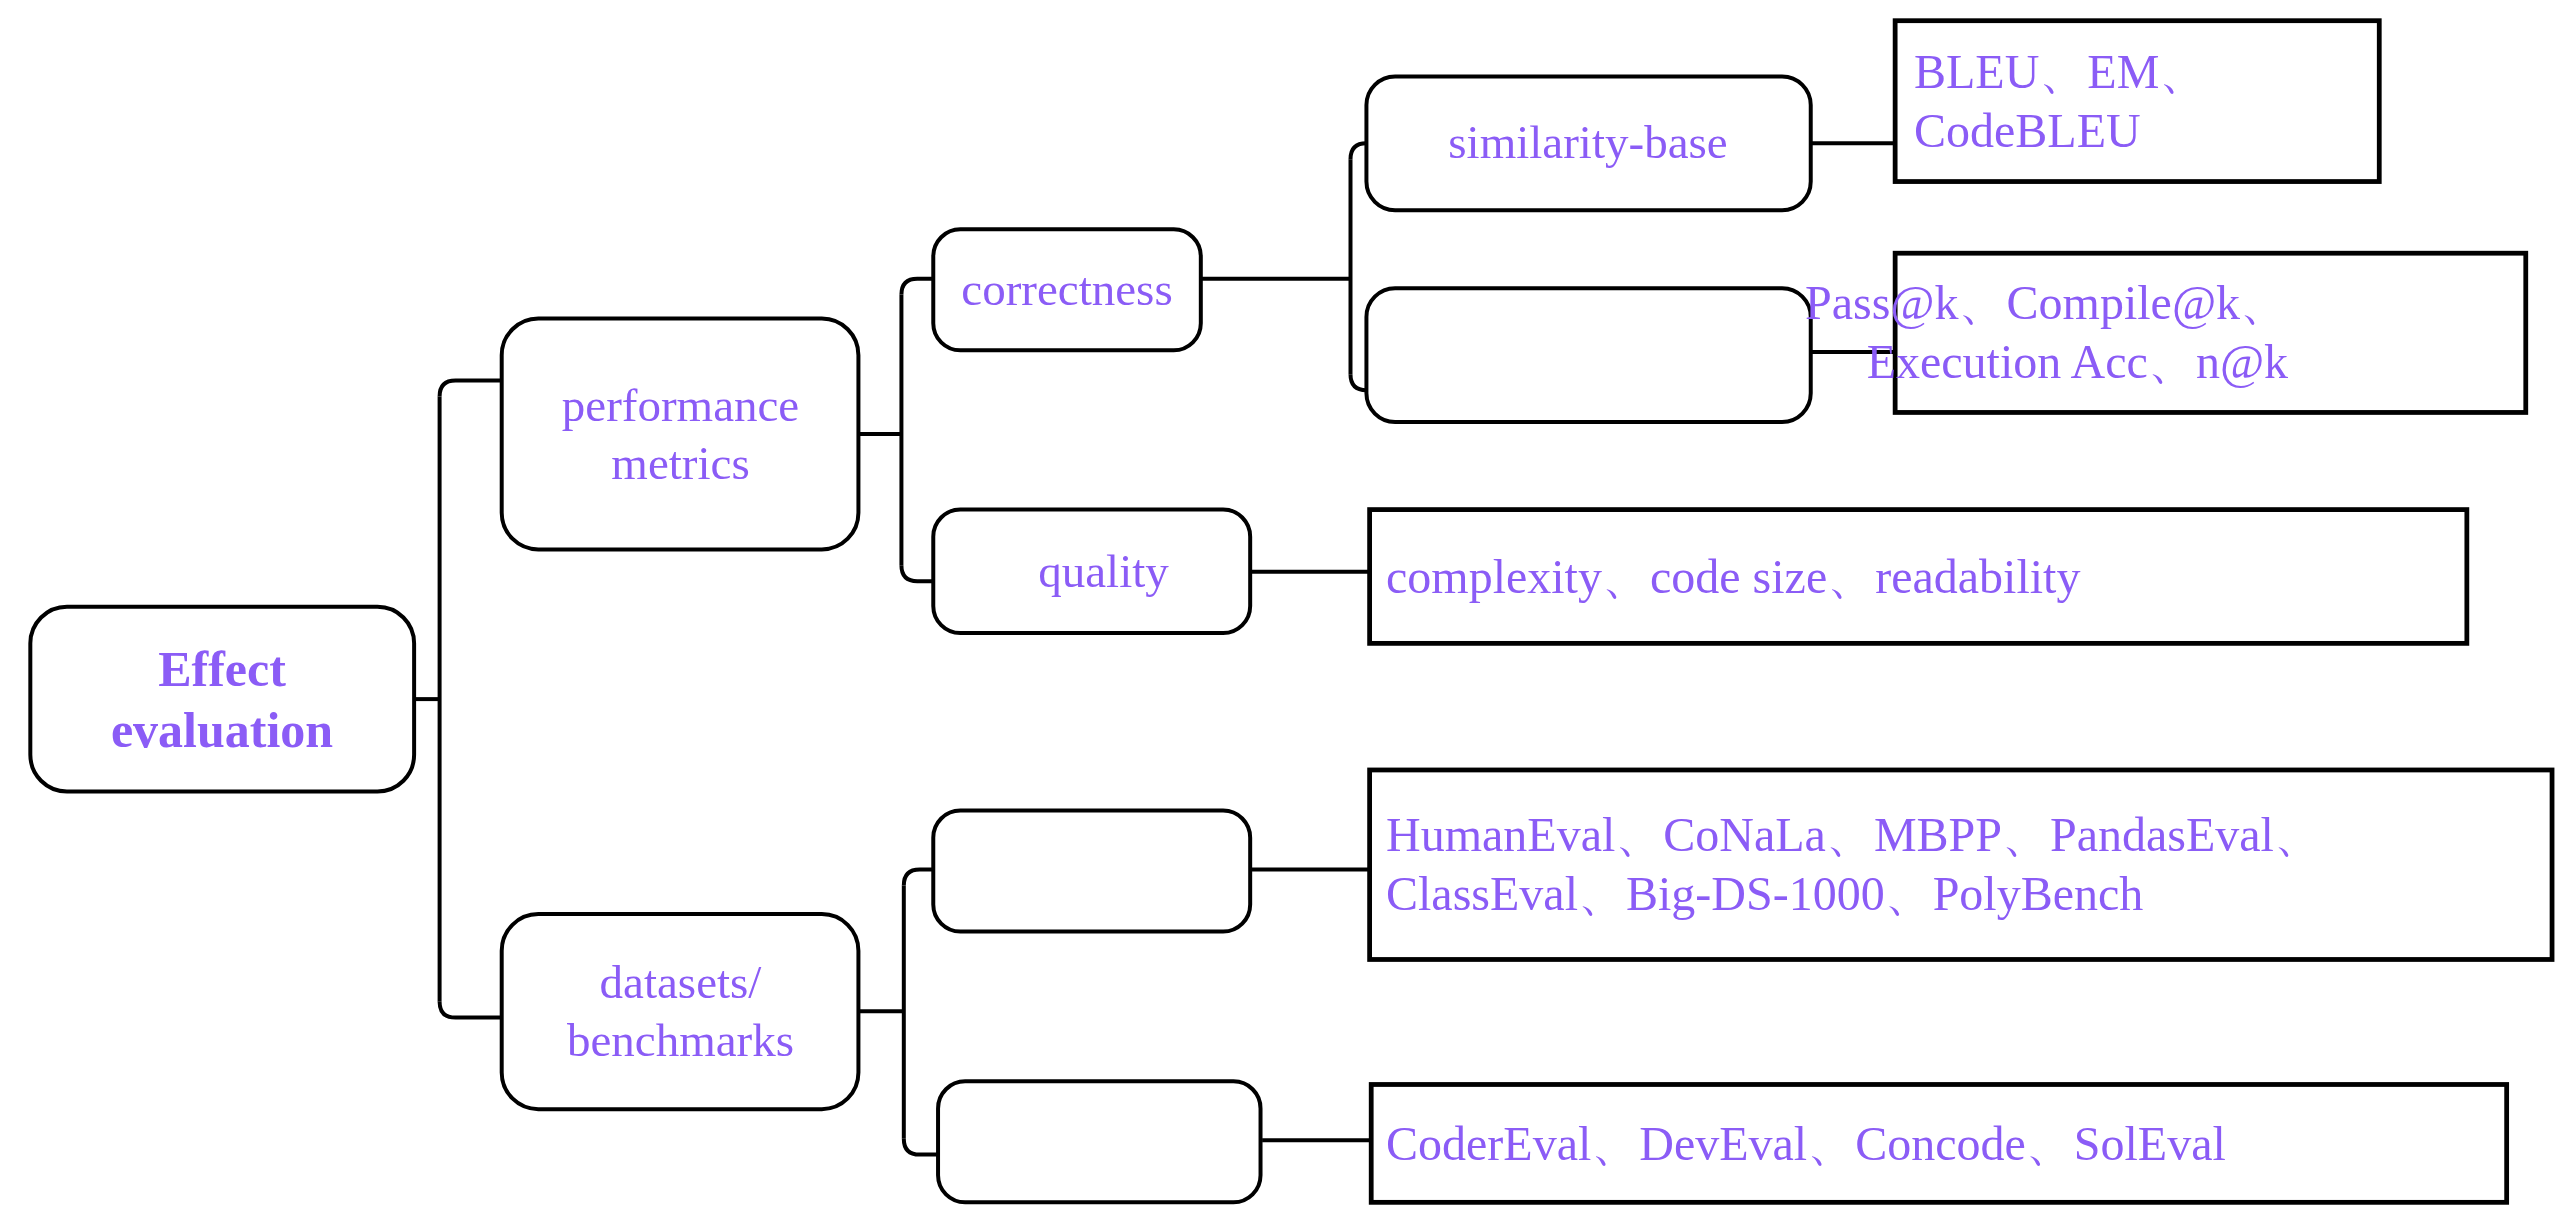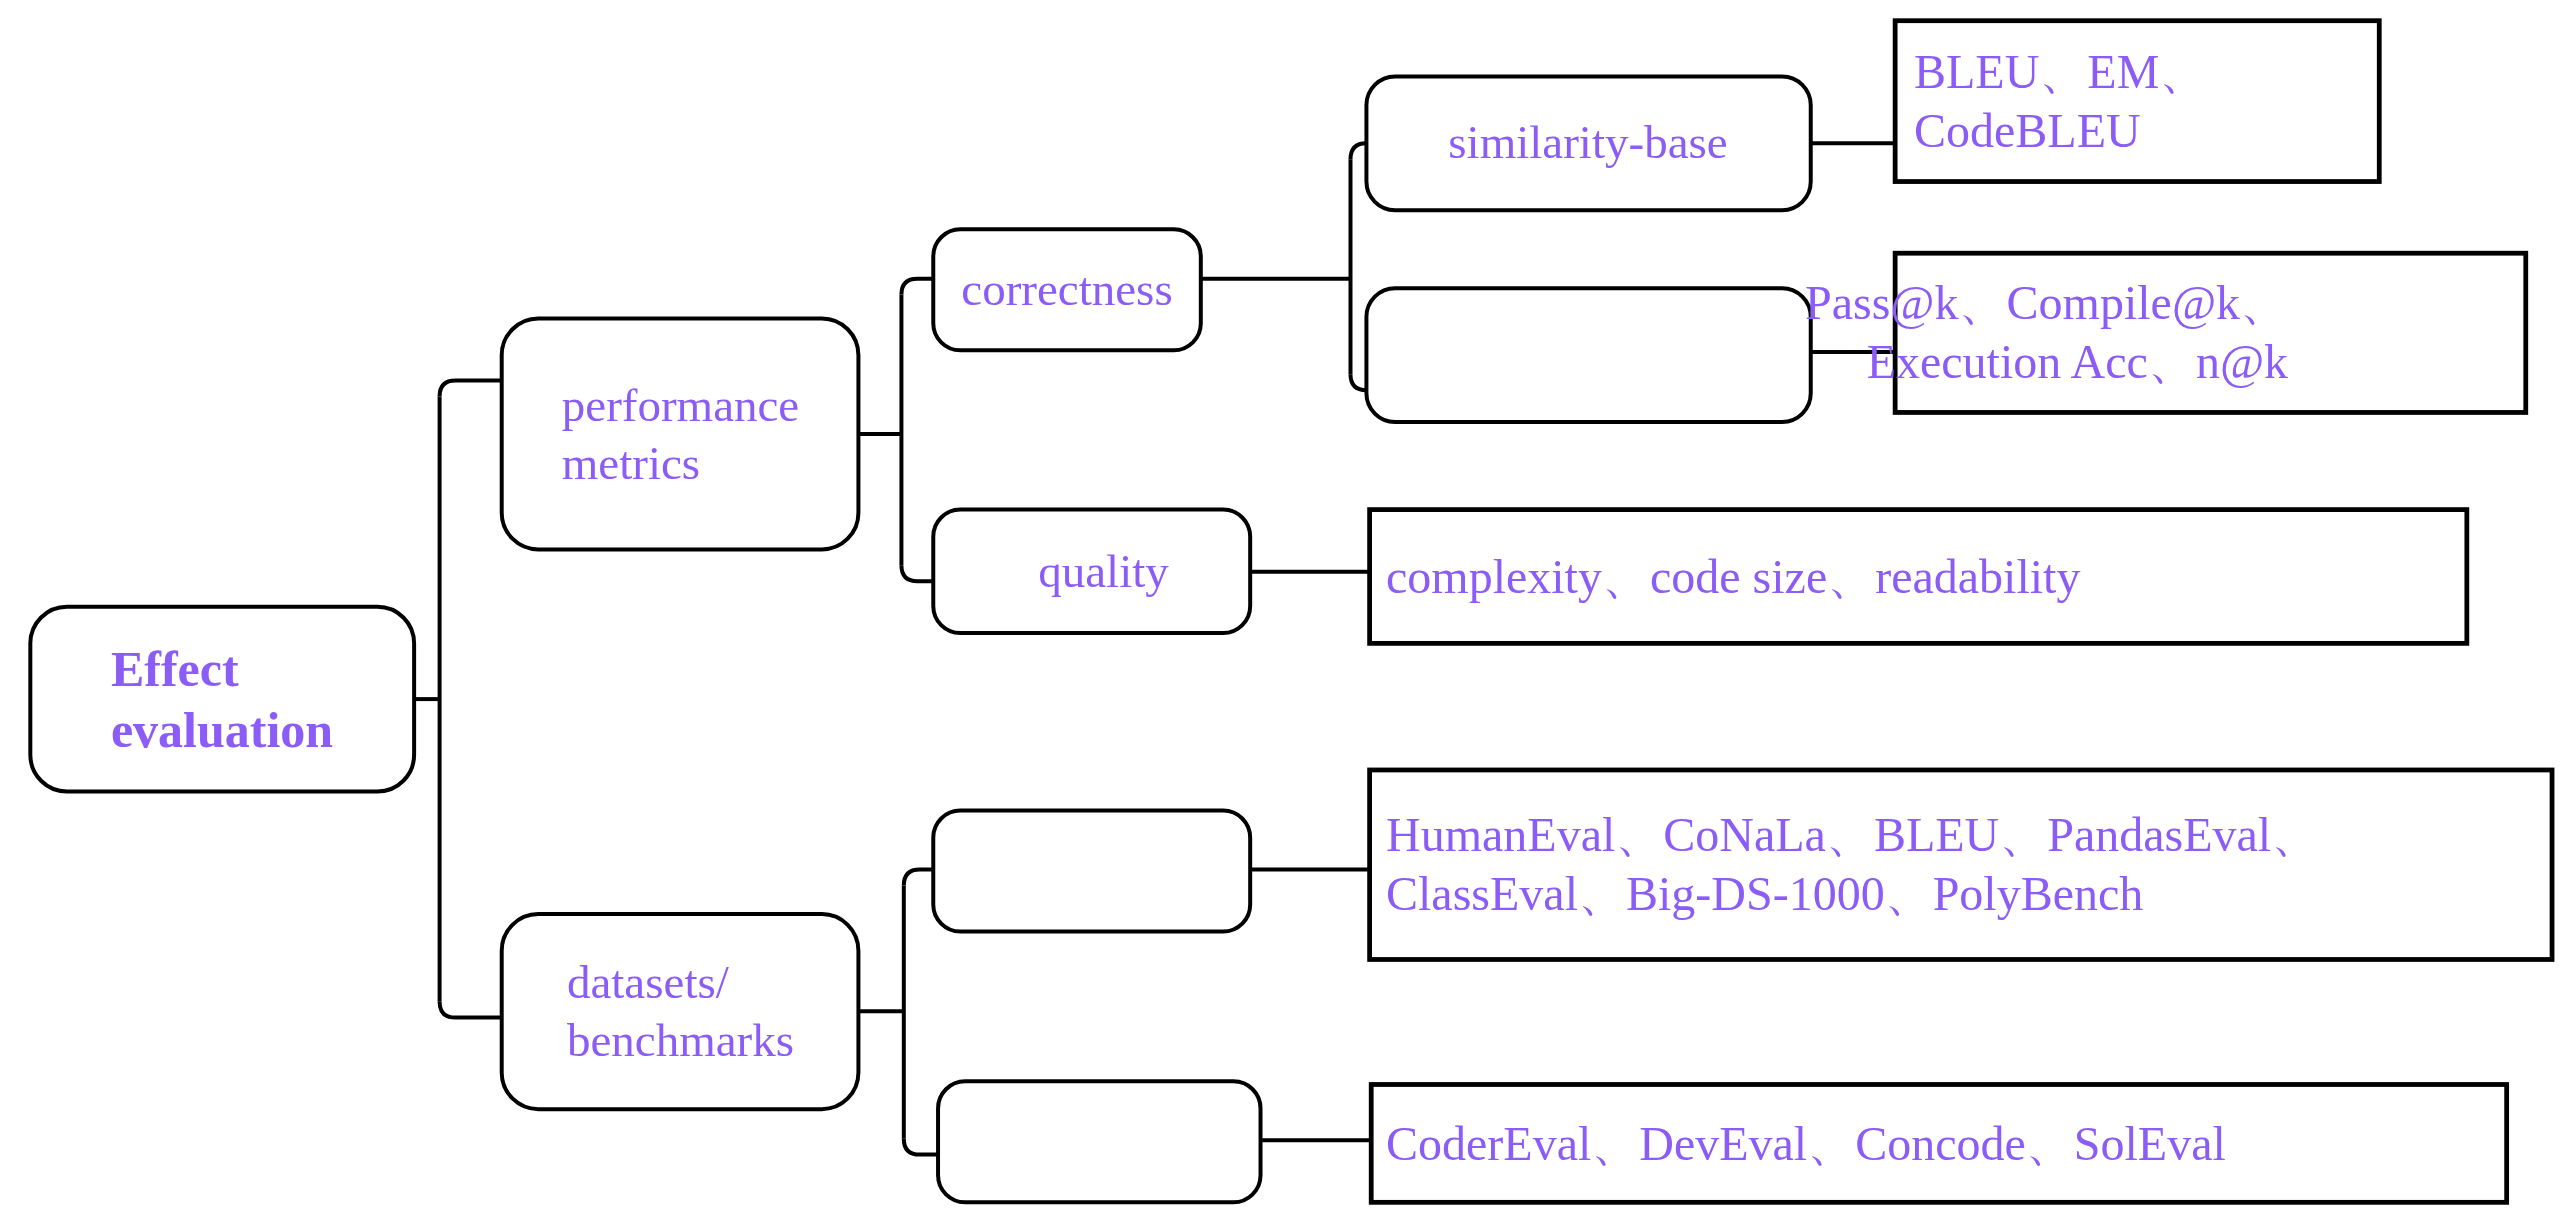--- a/index.html
+++ b/index.html
@@ -42,21 +42,21 @@
   .label {
     position: absolute;
     color: #8b5cf6;
     font-family: "Liberation Serif", "DejaVu Serif", serif;
     line-height: 1.22;
     white-space: pre-line;
     display: flex;
     align-items: center;
     pointer-events: none;
   }
-  .label.center { justify-content: center; text-align: left; }
+  .label.center { justify-content: center; text-align: center; }
   .label.left   { justify-content: flex-start; text-align: left; }
   .root-label {
     font-weight: bold;
     font-size: 50px;
   }
   .mid-label {
     font-size: 47px;
   }
   .leaf-label {
     font-size: 48px;
@@ -147,19 +147,19 @@
 
 
   <div class="label left leaf-label" style="left:1914px; top:21px; width:465px; height:161px;">BLEU、EM、
 CodeBLEU</div>
 
   <div class="label left leaf-label" style="left:1805px; top:253px; width:615px; height:159px;text-align:right;">Pass@k、Compile@k、
 Execution Acc、n@k</div>
 
   <div class="label left leaf-label" style="left:1386px; top:510px; width:1081px; height:134px;">complexity、code size、readability</div>
 
-  <div class="label left leaf-label" style="left:1386px; top:770px; width:1167px; height:190px;">HumanEval、CoNaLa、BLEU、PandasEval、
+  <div class="label left leaf-label" style="left:1386px; top:770px; width:1167px; height:190px;">HumanEval、CoNaLa、MBPP、PandasEval、
 ClassEval、Big-DS-1000、PolyBench</div>
 
   <div class="label left leaf-label" style="left:1386px; top:1085px; width:1121px; height:118px;">CoderEval、DevEval、Concode、SolEval</div>
 
 </div>
 
 
 </body></html>

